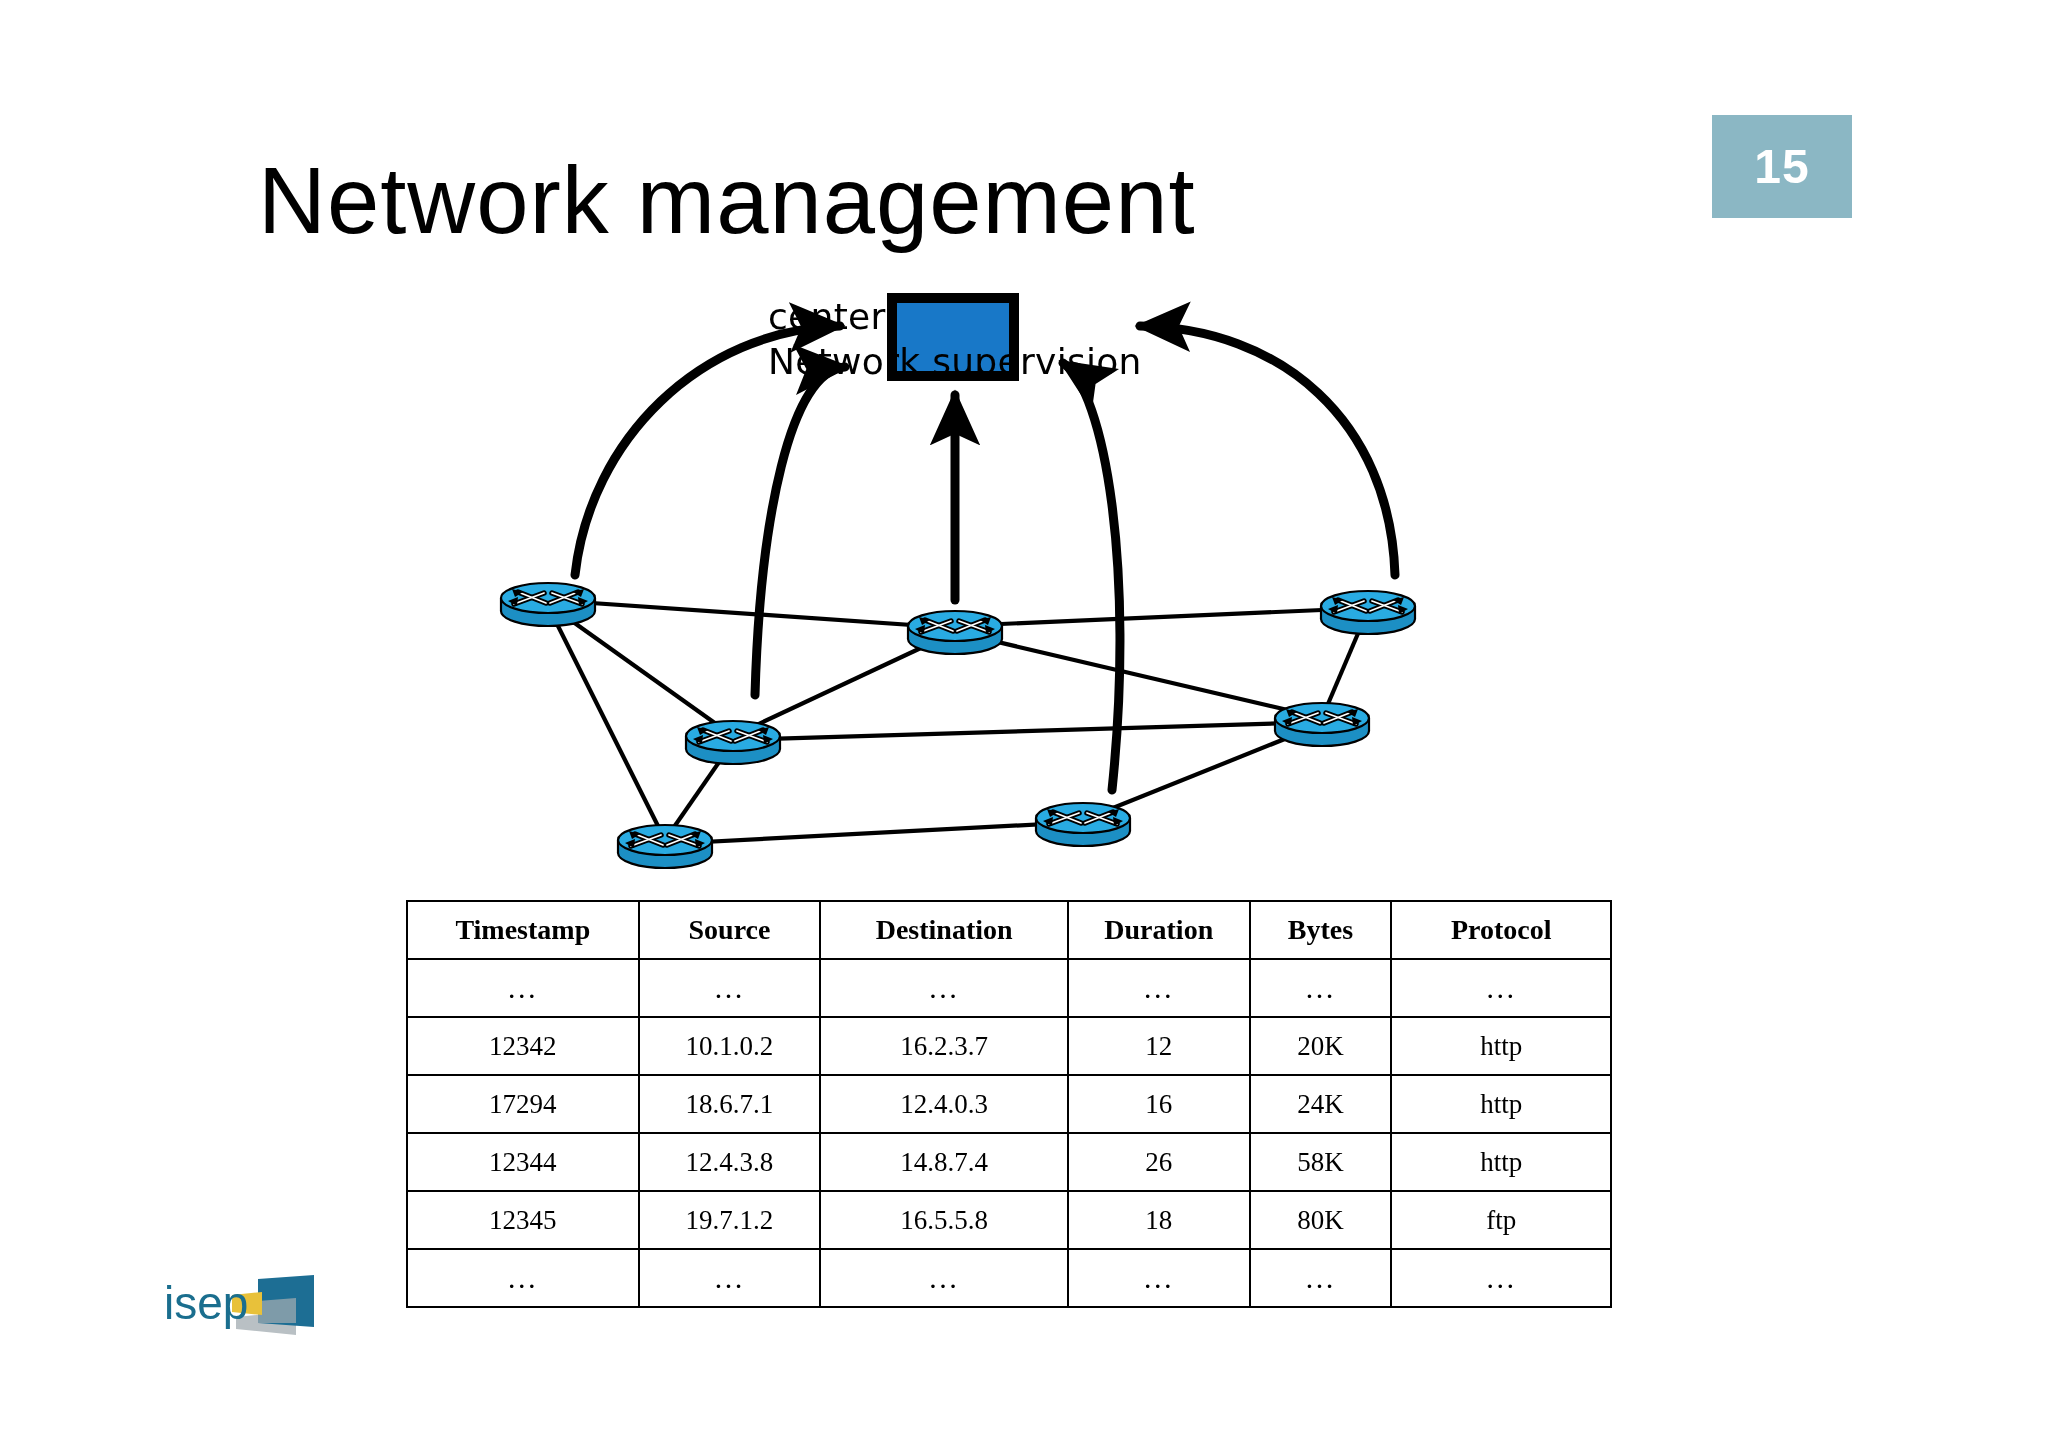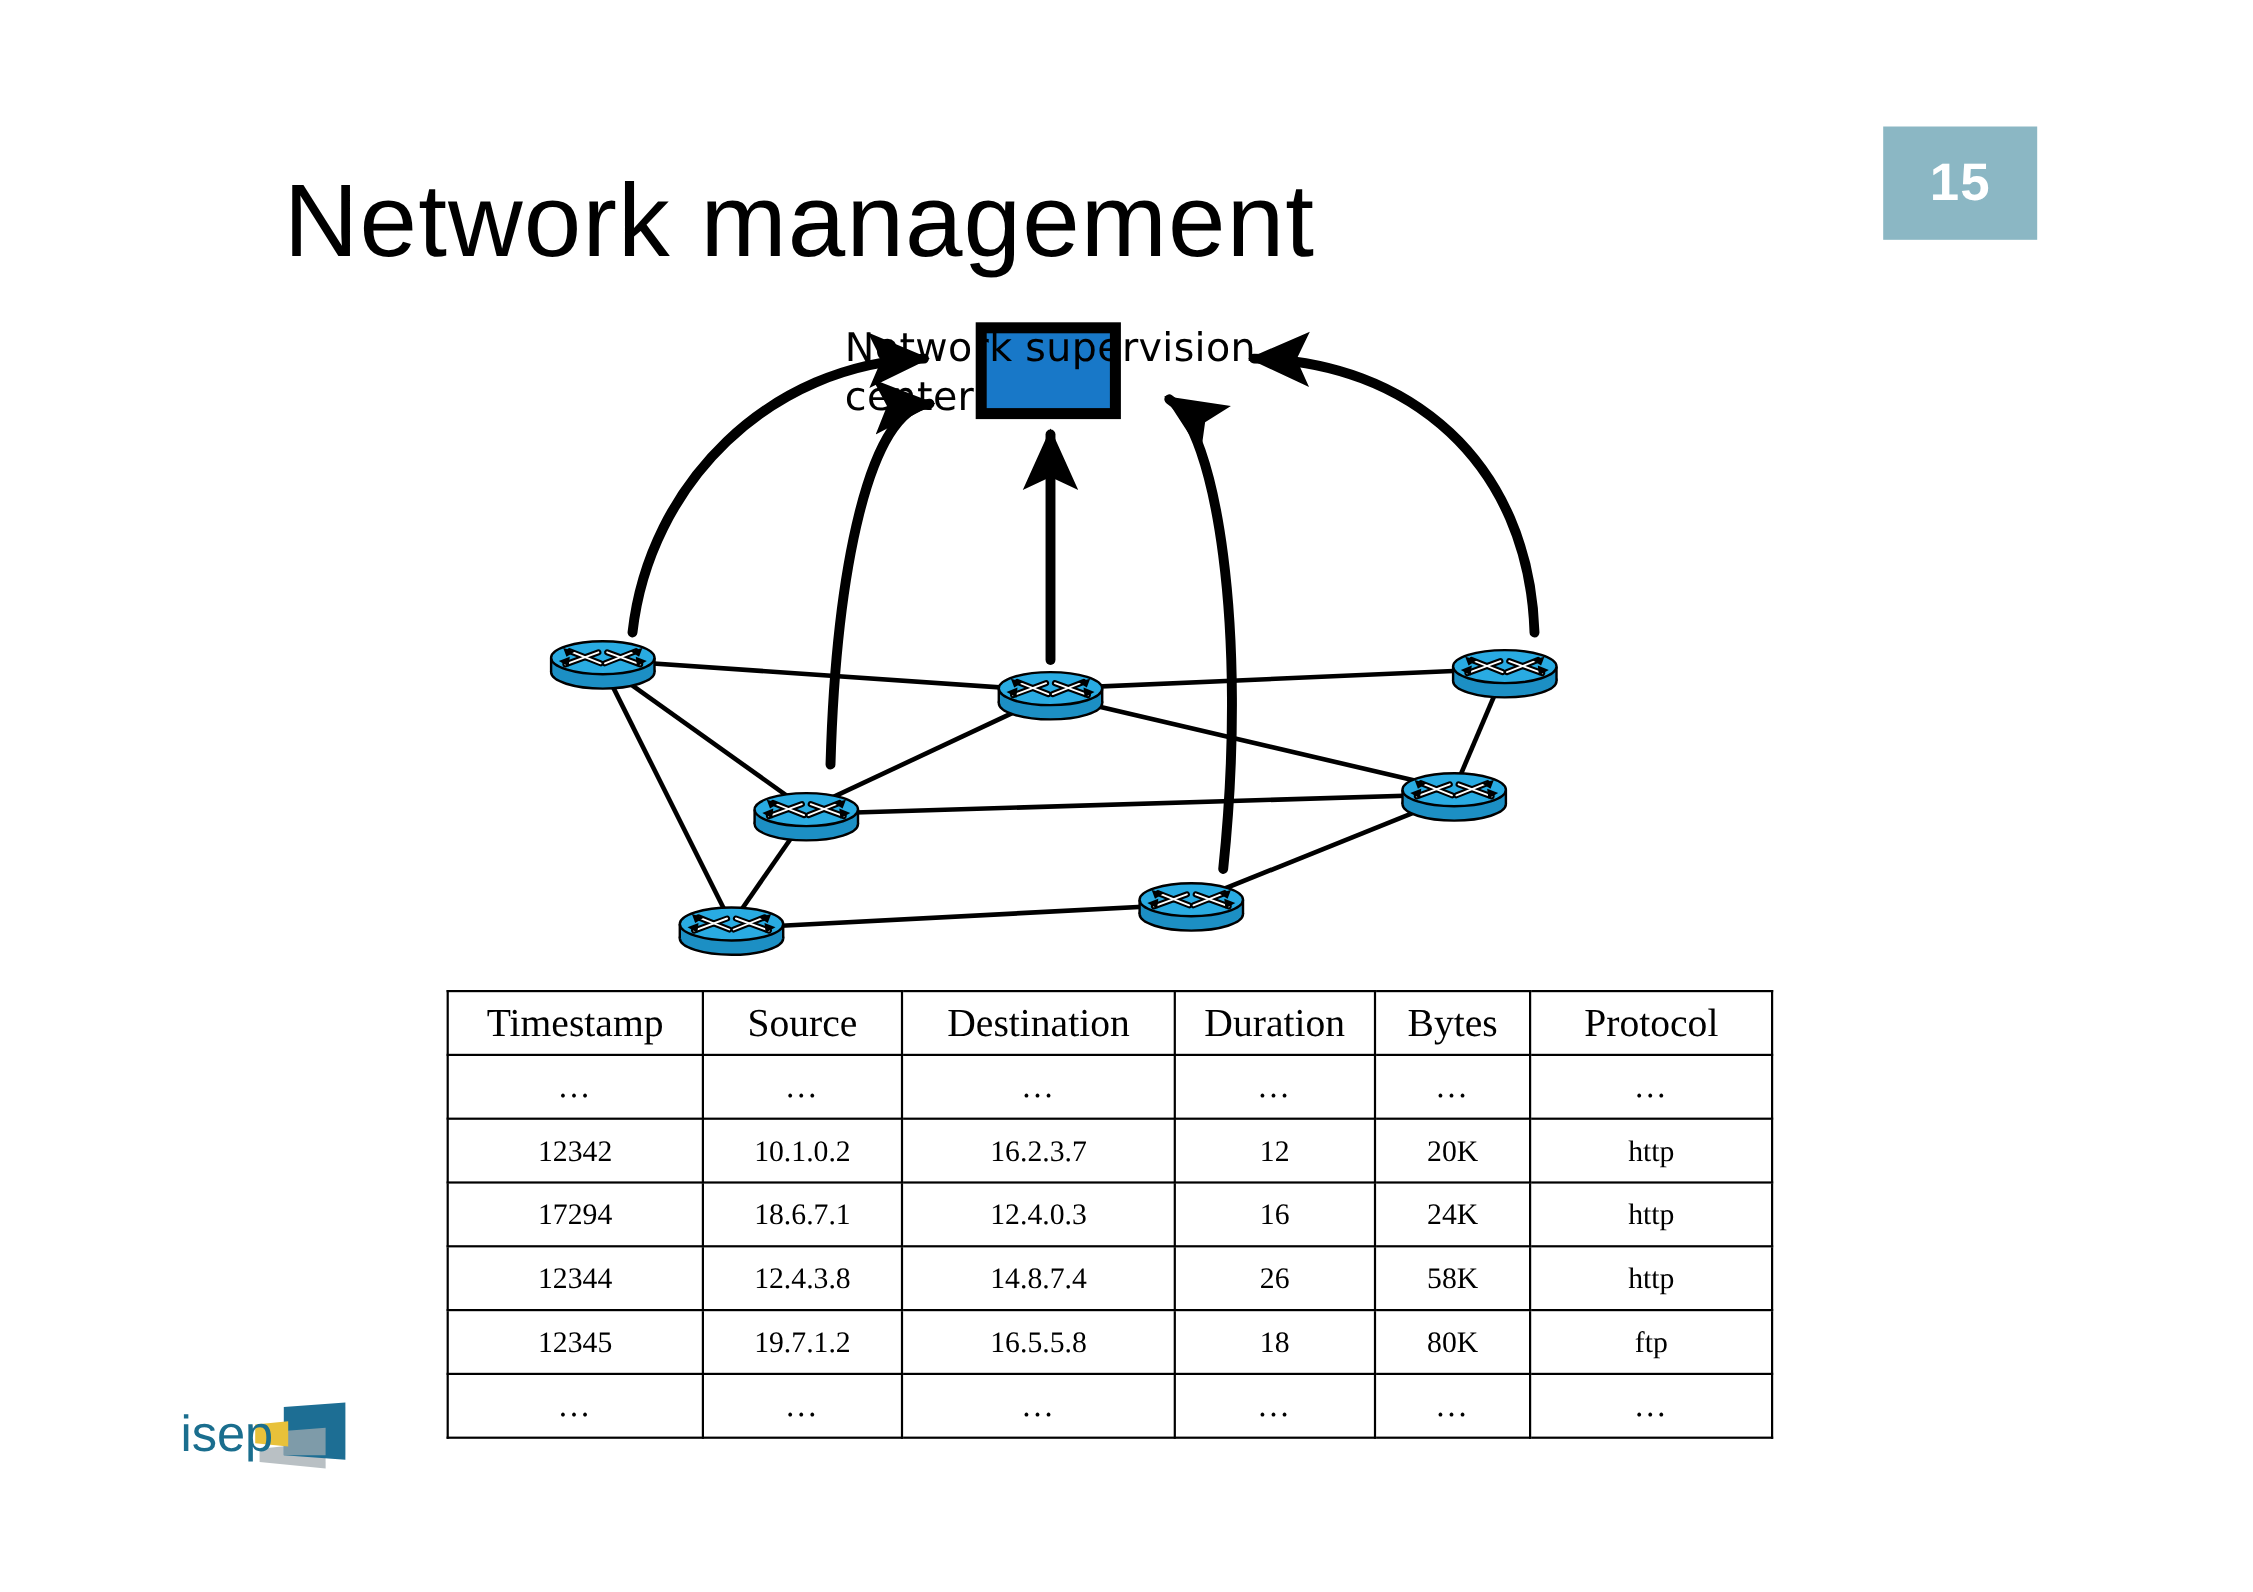--- a/index.html
+++ b/index.html
@@ -86,22 +86,22 @@
   #flow-table td {
     border: 2px solid #000000;
     text-align: center;
     vertical-align: middle;
     color: #000000;
     font-size: 27px;
     height: 52px;
     padding: 2px 4px;
   }
   #flow-table th {
-    font-weight: normal;
-    font-size: 36px;
+    font-weight: bold;
+    font-size: 28px;
   }
   #flow-table td.ellipsis {
     font-size: 30px;
     letter-spacing: 2px;
   }
   #flow-table col.c-timestamp { width: 232px; }
   #flow-table col.c-source    { width: 182px; }
   #flow-table col.c-dest      { width: 248px; }
   #flow-table col.c-duration  { width: 182px; }
   #flow-table col.c-bytes     { width: 142px; }
@@ -194,22 +194,22 @@
       <use href="#router-glyph" x="1368" y="338"></use>
       <use href="#router-glyph" x="733" y="468"></use>
       <use href="#router-glyph" x="1322" y="450"></use>
       <use href="#router-glyph" x="665" y="572"></use>
       <use href="#router-glyph" x="1083" y="550"></use>
     </g>
   </svg>
 </div>
 
 <div id="nsc-label">
+  <div>center</div>
   <div>Network supervision</div>
-  <div>center</div>
 </div>
 
 <table id="flow-table">
   <colgroup>
     <col class="c-timestamp">
       <col class="c-source">
       <col class="c-dest">
     <col class="c-duration">
       <col class="c-bytes">
       <col class="c-protocol">

